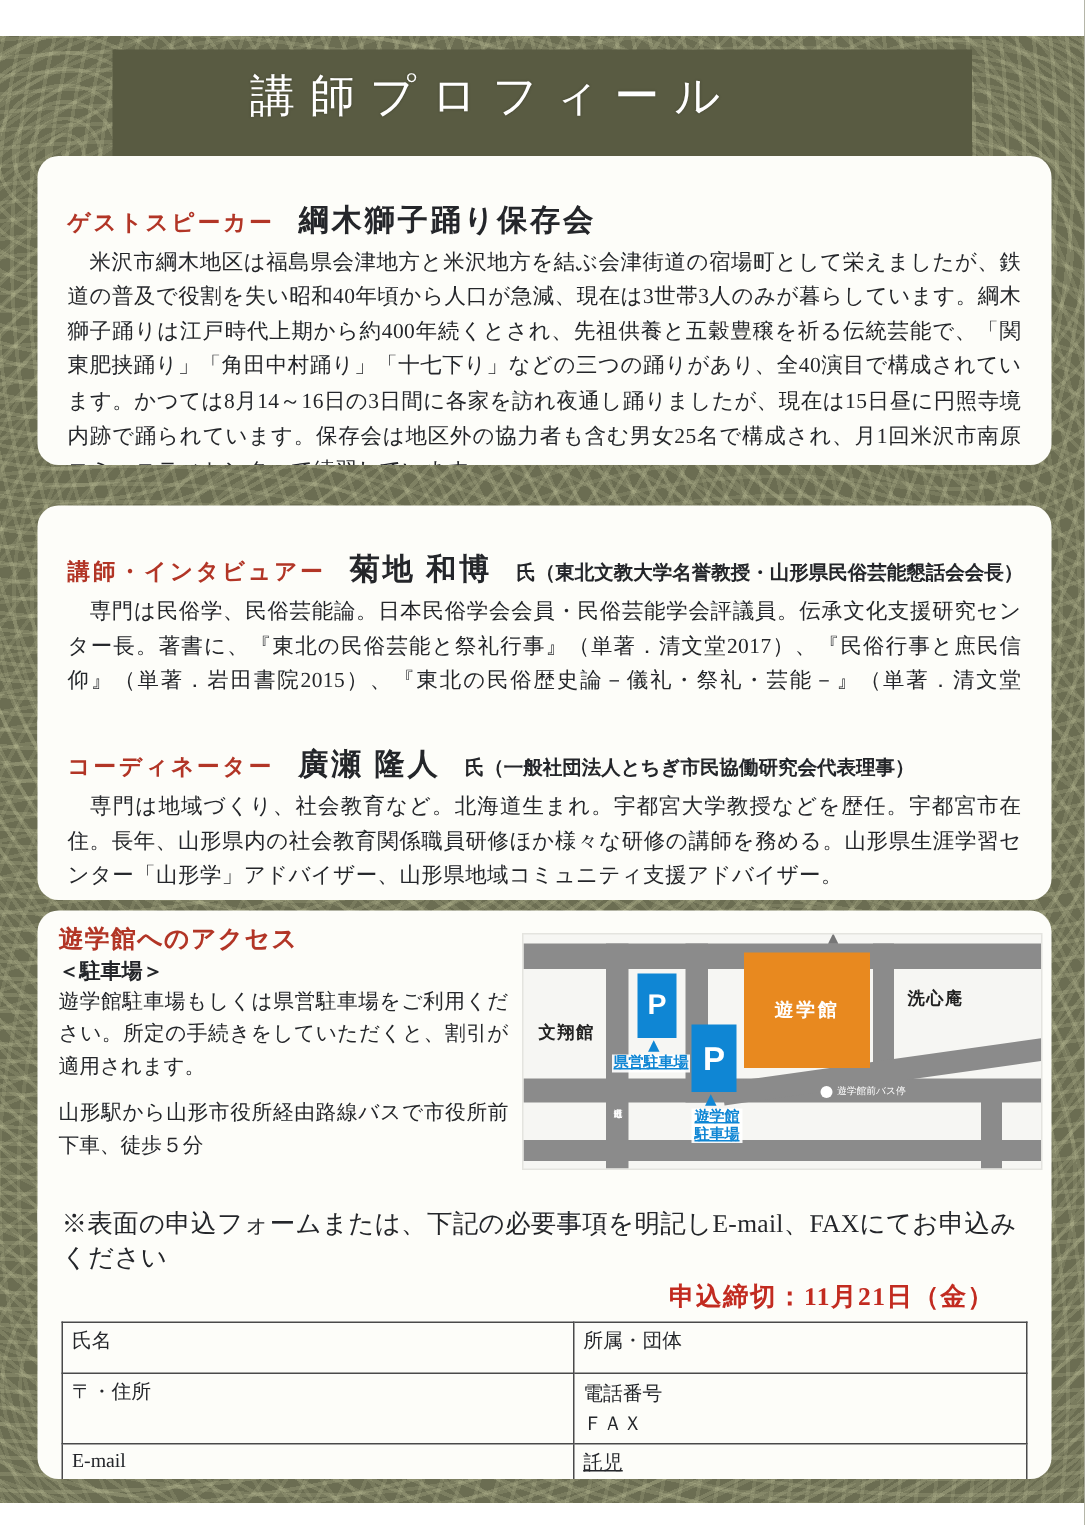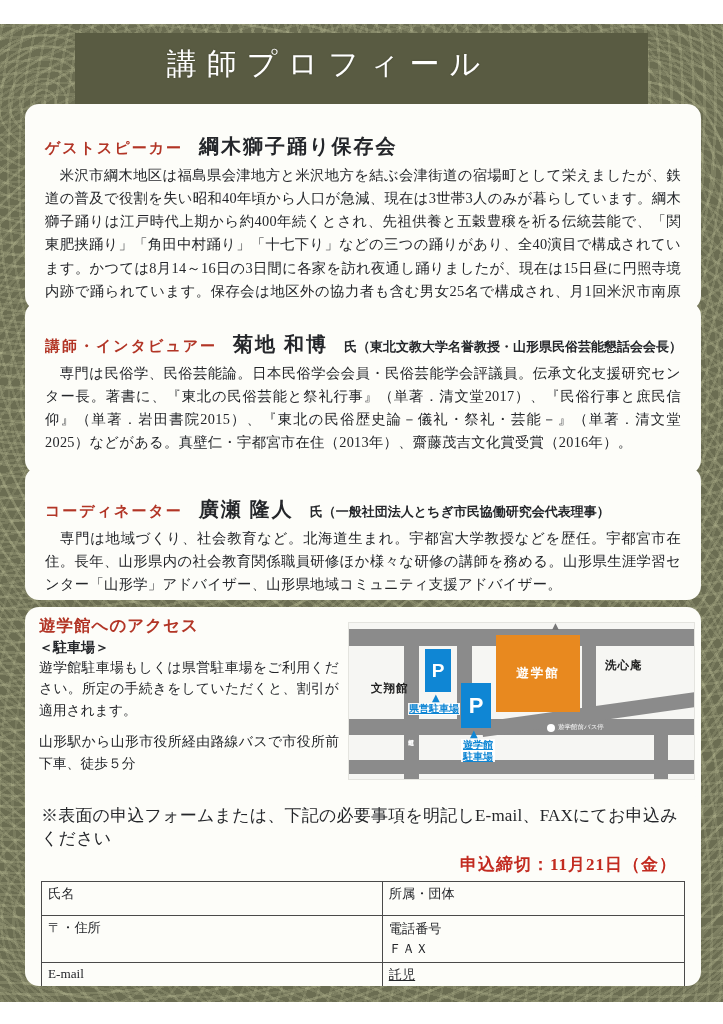--- a/index.html
+++ b/index.html
@@ -29,21 +29,21 @@
     position:absolute; left:0; top:44px; width:657px;
     text-align:center; color:#fff; font-size:30px; letter-spacing:10px;
     text-shadow:0 0 2px rgba(0,0,0,.25);
   }
   .panel {
     position:absolute; left:25px; width:676px;
     background:#fdfdf9; border-radius:14px;
     padding:9px 20px; overflow:hidden;
   }
   .p1 { top:104px; height:206px; }
-  .p2 { top:302px; height:172px; }
+  .p2 { top:337px; height:172px; }
   .p3 { top:467px; height:133px;padding-left:20px; }
   .p4 { top:607px; height:220px; padding:8px 14px; }
   .p5 { top:794px; height:192px; padding:8px 16px; }
   .sec-head { display:flex; align-items:baseline; gap:16px; margin:2px 0 4px 0; white-space:nowrap; }
   .role { color:#b23526; font-weight:bold; font-size:15px; letter-spacing:2px;margin-top:24px; }
   .name { font-size:20px; font-weight:bold; letter-spacing:2px;text-align:right; }
   .suffix { font-size:13px; font-weight:bold; letter-spacing:0; }
   .body-text { font-size:14.3px; line-height:1.62; text-align:justify; letter-spacing:.3px; }
   
   .access-flex { display:flex; gap:10px; }
@@ -86,21 +86,21 @@
   .l-kenei { left:59px; top:80px; white-space:nowrap; }
   .l-yugaku { left:112px; top:116px; width:34px; text-align:center; }
   .bus { position:absolute; left:198px; top:100px; display:flex; align-items:center; gap:3px; color:#fff;
          font-family:"Liberation Sans","DejaVu Sans",sans-serif; font-size:6.5px; white-space:nowrap; }
   .bus-dot { width:8px; height:8px; border-radius:50%; background:#fff; flex:none; }
   .north { position:absolute; left:203px; top:-1px; color:#777; font-size:9px; line-height:1; font-family:"DejaVu Sans",sans-serif; }
   .street-v { position:absolute; left:57px; top:112px; color:#fff; font-size:6px; letter-spacing:0;
               writing-mode:vertical-rl; font-family:"Liberation Sans","DejaVu Sans",sans-serif; }
   
   .note { font-size:17px; letter-spacing:.2px; margin-top:2px; }
-  .deadline { color:#c22b20; font-weight:bold; font-size:17px; text-align:right; letter-spacing:1px; margin:3px 8px 5px 0; }
+  .deadline { color:#c22b20; font-weight:bold; font-size:17px; text-align:right; letter-spacing:1px; margin:3px 22px 5px 0; }
   table.app { width:100%; border-collapse:collapse; }
   table.app td { border:1.6px solid #4a4a4a; font-size:13.2px; vertical-align:top; padding:3px 6px; }
   .col-l { width:53%; }
   .row1 td { height:34px; }
   .row2 td { height:42px; }
   .row3 td { height:38px; }
   .telfax div { line-height:1.5; }
   .childcare-cell { position:relative;text-decoration:underline; }
   .childcare-opts { display:flex; justify-content:center; gap:54px; font-size:17px; margin-top:6px; }
 </style>
@@ -149,21 +149,21 @@
     <div class="map">
       <div class="road r-top"></div>
       <div class="road r-mid"></div>
       <div class="road r-bot"></div>
       <div class="road r-v1"></div>
       <div class="road r-v2"></div>
       <div class="road r-v3"></div>
       <div class="road r-v4"></div>
       <div class="road r-diag"></div>
       <div class="street-v">七日町通り</div>
-      <div class="bld-label" style="left:22px; top:58px;text-align:right;">文翔館</div>
+      <div class="bld-label" style="left:10px; top:58px;text-align:right;">文翔館</div>
       <div class="orange-bld">遊学館</div>
       <div class="bld-label" style="left:256px; top:35px;">洗心庵</div>
       <div class="p-box p-kenei">P</div>
       <div class="p-arrow a-kenei">▲</div>
       <div class="p-label l-kenei">県営駐車場</div>
       <div class="p-box p-yugaku">P</div>
       <div class="p-arrow a-yugaku">▲</div>
       <div class="p-label l-yugaku" style="white-space:pre-line;">遊学館
 駐車場</div>
       <div class="bus">

